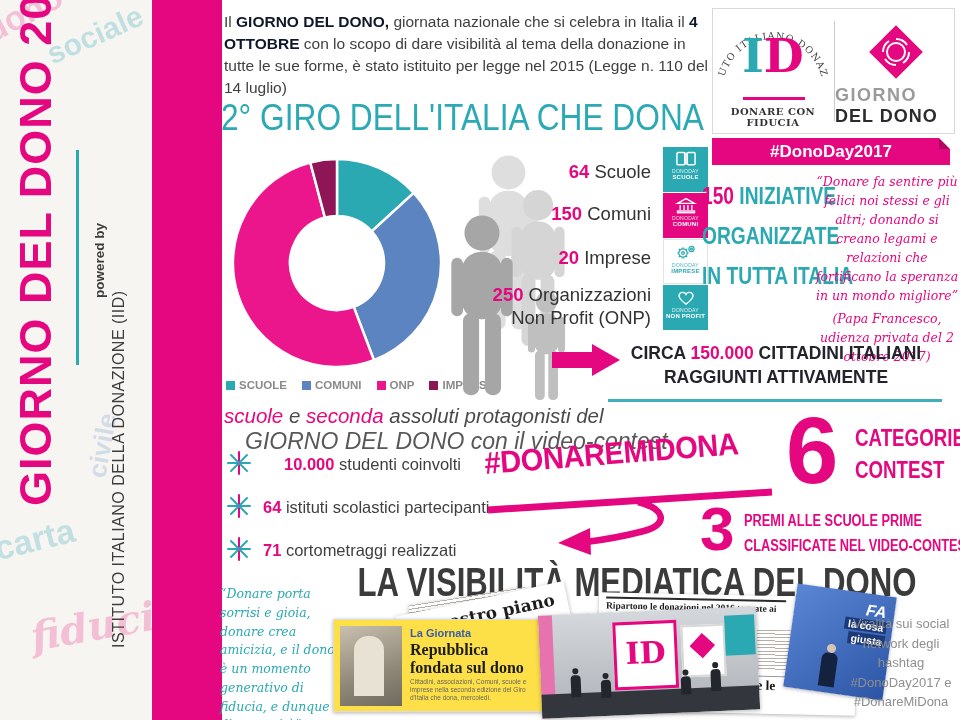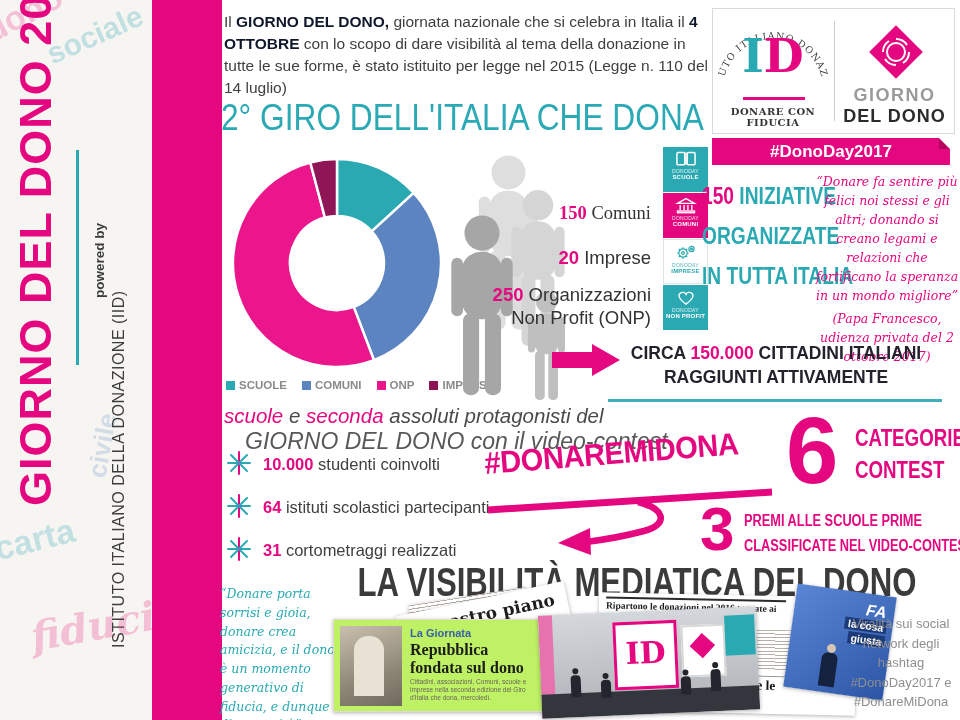--- a/index.html
+++ b/index.html
@@ -34,21 +34,21 @@
   .legend{position:absolute;left:226px;top:379px;display:flex;gap:15px;font-size:11.5px;color:#8a8a8a;font-weight:700;}
   .legend .li{display:flex;align-items:center;gap:4px;}
   .legend-swatch{width:9px;height:9px;display:inline-block;}
 
   
   .people{position:absolute;left:438px;top:152px;}
 
   
   .stat{position:absolute;width:196px;text-align:right;font-size:18.5px;color:#333;line-height:1.25;}
   .stat b{color:#e5077f;}
-  .stat1{left:455px;top:160px;} .stat2{left:455px;top:202px;font-family:Liberation Serif, serif;} .stat3{left:455px;top:246px;} .stat4{left:455px;top:283px;}
+  .stat1{left:455px;top:160px;} .stat2{left:455px;top:202px;} .stat3{left:455px;top:246px;} .stat4{left:455px;top:283px;}
 
   
   .tiles{position:absolute;left:663px;top:147px;width:45px;}
   .tile{width:45px;height:45px;margin-bottom:1px;text-align:center;box-sizing:border-box;padding-top:4px;}
   .tile-teal{background:#2aa9b2;color:#fff;}
   .tile-magenta{background:#e5077f;color:#fff;}
   .tile-white{background:#fff;color:#2aa9b2;border:1px solid #e3e3e3;}
   .tile .t1{font-size:5px;letter-spacing:.3px;opacity:.85;margin-top:1px;}
   .tile .t2{font-size:6px;font-weight:700;letter-spacing:.2px;}
   .tile svg{display:block;margin:0 auto;}
@@ -61,21 +61,21 @@
   
   .logo-box{position:absolute;left:712px;top:8px;width:243px;height:126px;background:#fff;border:1px solid #d9d9d9;box-sizing:border-box;}
   .logo-left{position:absolute;left:0;top:0;width:120px;height:124px;}
   .id-letters{position:absolute;left:0;top:24px;width:120px;text-align:center;font-family:"DejaVu Serif",serif;
               font-weight:700;font-size:46px;line-height:1;}
   .id-letters .i{color:#2aa9b2;} .id-letters .d{color:#e5077f;}
   .id-underline{position:absolute;left:30px;top:88px;width:62px;height:3px;background:#e5077f;}
   .id-tagline{position:absolute;left:0;top:97px;width:120px;text-align:center;font-family:"DejaVu Serif",serif;
               font-weight:700;font-size:10px;letter-spacing:.5px;color:#333;}
   .logo-div{position:absolute;left:121px;top:12px;width:1px;height:100px;background:#ccc;}
-  .logo-right{position:absolute;left:122px;top:0;width:119px;height:124px;text-align:center;}
+  .logo-right{position:absolute;left:122px;top:0;width:119px;height:124px;}
   .diamond-wrap{position:absolute;left:33px;top:12px;}
   .brand-top{position:absolute;left:0;top:76px;width:119px;font-size:18px;letter-spacing:1.5px;color:#9a9a9a;font-weight:700;}
   .brand-bottom{position:absolute;left:0;top:97px;width:119px;font-size:18px;letter-spacing:1px;color:#2b2b2b;font-weight:700;}
   .ribbon{position:absolute;left:712px;top:138px;width:238px;height:27px;background:#e5077f;color:#fff;
           font-size:17px;font-weight:700;text-align:center;line-height:27px;}
   .ribbon::after{content:"";position:absolute;right:0;top:0;width:0;height:0;
                  border-bottom:11px solid #b5065f;border-right:11px solid #ffffff;}
 
   
   .quote-papa{position:absolute;left:814px;top:172px;width:146px;text-align:center;color:#e5077f;
@@ -91,21 +91,21 @@
   .reach b{color:#e5077f;}
   .teal-rule{position:absolute;left:608px;top:399px;width:334px;height:3px;background:#3fb0ba;}
 
   
   .sch1{position:absolute;left:224px;top:404px;font-size:20.5px;font-style:italic;color:#4a4a4a;white-space:nowrap;}
   .sch1 i{color:#e5077f;font-style:italic;}
   .sch2{position:absolute;left:224px;top:428px;font-size:23px;font-style:italic;color:#585858;white-space:nowrap;margin-left:21px;}
   .bullet-icon{position:absolute;left:226px;}
   .bi1{top:450px;} .bi2{top:493px;} .bi3{top:536px;}
   .bullet-text{position:absolute;left:263px;font-size:16.5px;color:#3f3f3f;}
-  .bt1{top:455px;} .bt2{top:498px;} .bt3{top:541px;}
+  .bt1{top:455px;margin-left:21px;} .bt2{top:498px;} .bt3{top:541px;}
   .bullet-text b{color:#e5077f;}
 
   
   .banner{position:absolute;left:486px;top:446px;font-size:31px;font-weight:700;color:#e5077f;white-space:nowrap;
           transform:rotate(-4.5deg) scaleX(.94);transform-origin:left bottom;letter-spacing:-.5px;}
   .banner-arrow{position:absolute;left:478px;top:486px;}
   .n6{position:absolute;left:786px;top:408px;font-size:94px;font-weight:700;color:#e5077f;line-height:.92;}
   .c1{position:absolute;left:855px;top:424px;font-size:24px;font-weight:700;color:#e5077f;transform:scaleX(.78);transform-origin:left;white-space:nowrap;}
   .c2{position:absolute;left:855px;top:456px;font-size:24px;font-weight:700;color:#e5077f;transform:scaleX(.78);transform-origin:left;white-space:nowrap;}
   .n3{position:absolute;left:700px;top:498px;font-size:62px;font-weight:700;color:#e5077f;line-height:1;}
@@ -117,21 +117,21 @@
                transform:translateX(-50%) scaleX(.76);z-index:1;}
   .quote-matt{position:absolute;left:220px;top:585px;width:118px;color:#2aa9b2;font-family:"DejaVu Serif",serif;
               font-style:italic;font-size:12.5px;line-height:1.5;z-index:2;}
 
   
   .card{position:absolute;background:#fff;box-shadow:0 1px 4px rgba(0,0,0,.3);box-sizing:border-box;overflow:hidden;}
   .flines{background-image:repeating-linear-gradient(to bottom,#b6afa6 0,#b6afa6 1px,transparent 1px,transparent 3.5px);}
   .card-back{left:412px;top:596px;width:118px;height:58px;transform:rotate(-9deg);z-index:2;padding:5px;}
   .card-quote{left:402px;top:598px;width:172px;height:84px;transform:rotate(-12deg);z-index:3;padding:6px 8px;
               font-family:"DejaVu Serif",serif;font-weight:700;font-size:17px;line-height:1.25;color:#1d1d1d;}
-  .card-giornata{left:333px;top:619px;width:212px;height:93px;z-index:4;border:1px solid #e2dace;background:#bef264;}
+  .card-giornata{left:333px;top:619px;width:212px;height:93px;z-index:4;border:1px solid #e2dace;background:#fde047;}
   .g-photo{position:absolute;left:6px;top:6px;width:62px;height:80px;background:linear-gradient(160deg,#c9bfae,#8f8878 60%,#6f6a5e);}
   .g-photo::after{content:"";position:absolute;left:14px;top:10px;width:30px;height:60px;background:#e8e2d4;border-radius:14px 14px 0 0;}
   .g-kicker{position:absolute;left:76px;top:7px;font-size:11px;font-weight:700;color:#3a5fa8;}
   .g-headline{position:absolute;left:76px;top:21px;width:128px;font-size:16px;font-weight:700;color:#1c1c1c;line-height:1.1;font-family:"Liberation Serif",serif;}
   .g-body{position:absolute;left:76px;top:58px;width:128px;font-size:6.5px;color:#6a655c;line-height:1.25;}
   .card-tv{left:540px;top:611px;width:218px;height:103px;transform:rotate(-2.5deg);z-index:5;background:linear-gradient(#d4d7db,#aeb2b8);}
   .tv-panel{position:absolute;left:74px;top:10px;width:58px;height:62px;background:#fff;border:3px solid #e5077f;text-align:center;
             font-family:"DejaVu Serif",serif;font-weight:700;font-size:30px;color:#e5077f;line-height:58px;}
   .tv-panel2{position:absolute;left:142px;top:16px;width:40px;height:48px;background:#fff;border:2px solid #d8d8d8;}
   .tv-panel2 .dd{position:absolute;left:10px;top:10px;width:18px;height:18px;background:#e5077f;transform:rotate(45deg);}
@@ -217,20 +217,21 @@
         <rect x="17" y="68" width="11" height="56" rx="5"></rect>
         <rect x="32" y="68" width="11" height="56" rx="5"></rect>
       </symbol>
     </defs>
     <use href="#person" x="28" y="2" width="85" height="184" fill="#dedede"></use>
     <use href="#person" x="62" y="36" width="76" height="166" fill="#d5d5d5"></use>
     <use href="#person" x="0" y="62" width="88" height="190" fill="#a6a6a6"></use>
     <use href="#person" x="82" y="138" width="53" height="116" fill="#bfbfbf"></use>
   </svg>
 
+  <div class="stat stat1"><b>64</b><span> Scuole</span></div>
   <div class="stat stat2"><b>150</b><span> Comuni</span></div>
   <div class="stat stat3"><b>20</b><span> Imprese</span></div>
   <div class="stat stat4"><b>250</b><span> Organizzazioni Non Profit (ONP)</span></div>
 
   <div class="tiles">
     <div class="tile tile-teal">
       <svg width="22" height="16" viewBox="0 0 20 15">
         <g fill="none" stroke="#fff" stroke-width="1.4">
           <rect x="1.5" y="1.5" width="7.3" height="11.5" rx="1"></rect>
           <rect x="11.2" y="1.5" width="7.3" height="11.5" rx="1"></rect>
@@ -358,21 +359,21 @@
 
   <svg class="bullet-icon bi3" width="26" height="26" viewBox="0 0 26 26">
     <g stroke-width="2" stroke-linecap="round">
       <line x1="13" y1="2" x2="13" y2="24" stroke="#e5077f"></line>
       <line x1="2" y1="13" x2="24" y2="13" stroke="#2aa9b2"></line>
       <line x1="5" y1="5" x2="21" y2="21" stroke="#2aa9b2"></line>
       <line x1="21" y1="5" x2="5" y2="21" stroke="#2aa9b2"></line>
     </g>
       <circle cx="13" cy="13" r="1.8" fill="#5b84c0"></circle>
   </svg>
-  <div class="bullet-text bt3"><b>31</b><span> cortometraggi realizzati</span></div>
+  <div class="bullet-text bt3"><b>71</b><span> cortometraggi realizzati</span></div>
 
   <div class="banner">#DONAREMIDONA</div>
   <svg class="banner-arrow" width="300" height="72" viewBox="0 0 300 72">
     <path d="M294 6 L10 24" stroke="#e5077f" stroke-width="7" fill="none"></path>
     <path d="M160 16 C186 22 192 38 166 45 C143 51 124 54 108 56" stroke="#e5077f" stroke-width="6.5" fill="none"></path>
     <polygon points="112,42 80,57 113,69" fill="#e5077f"></polygon>
   </svg>
 
   <div class="n6">6</div>
   <div class="c1">CATEGORIE</div>

